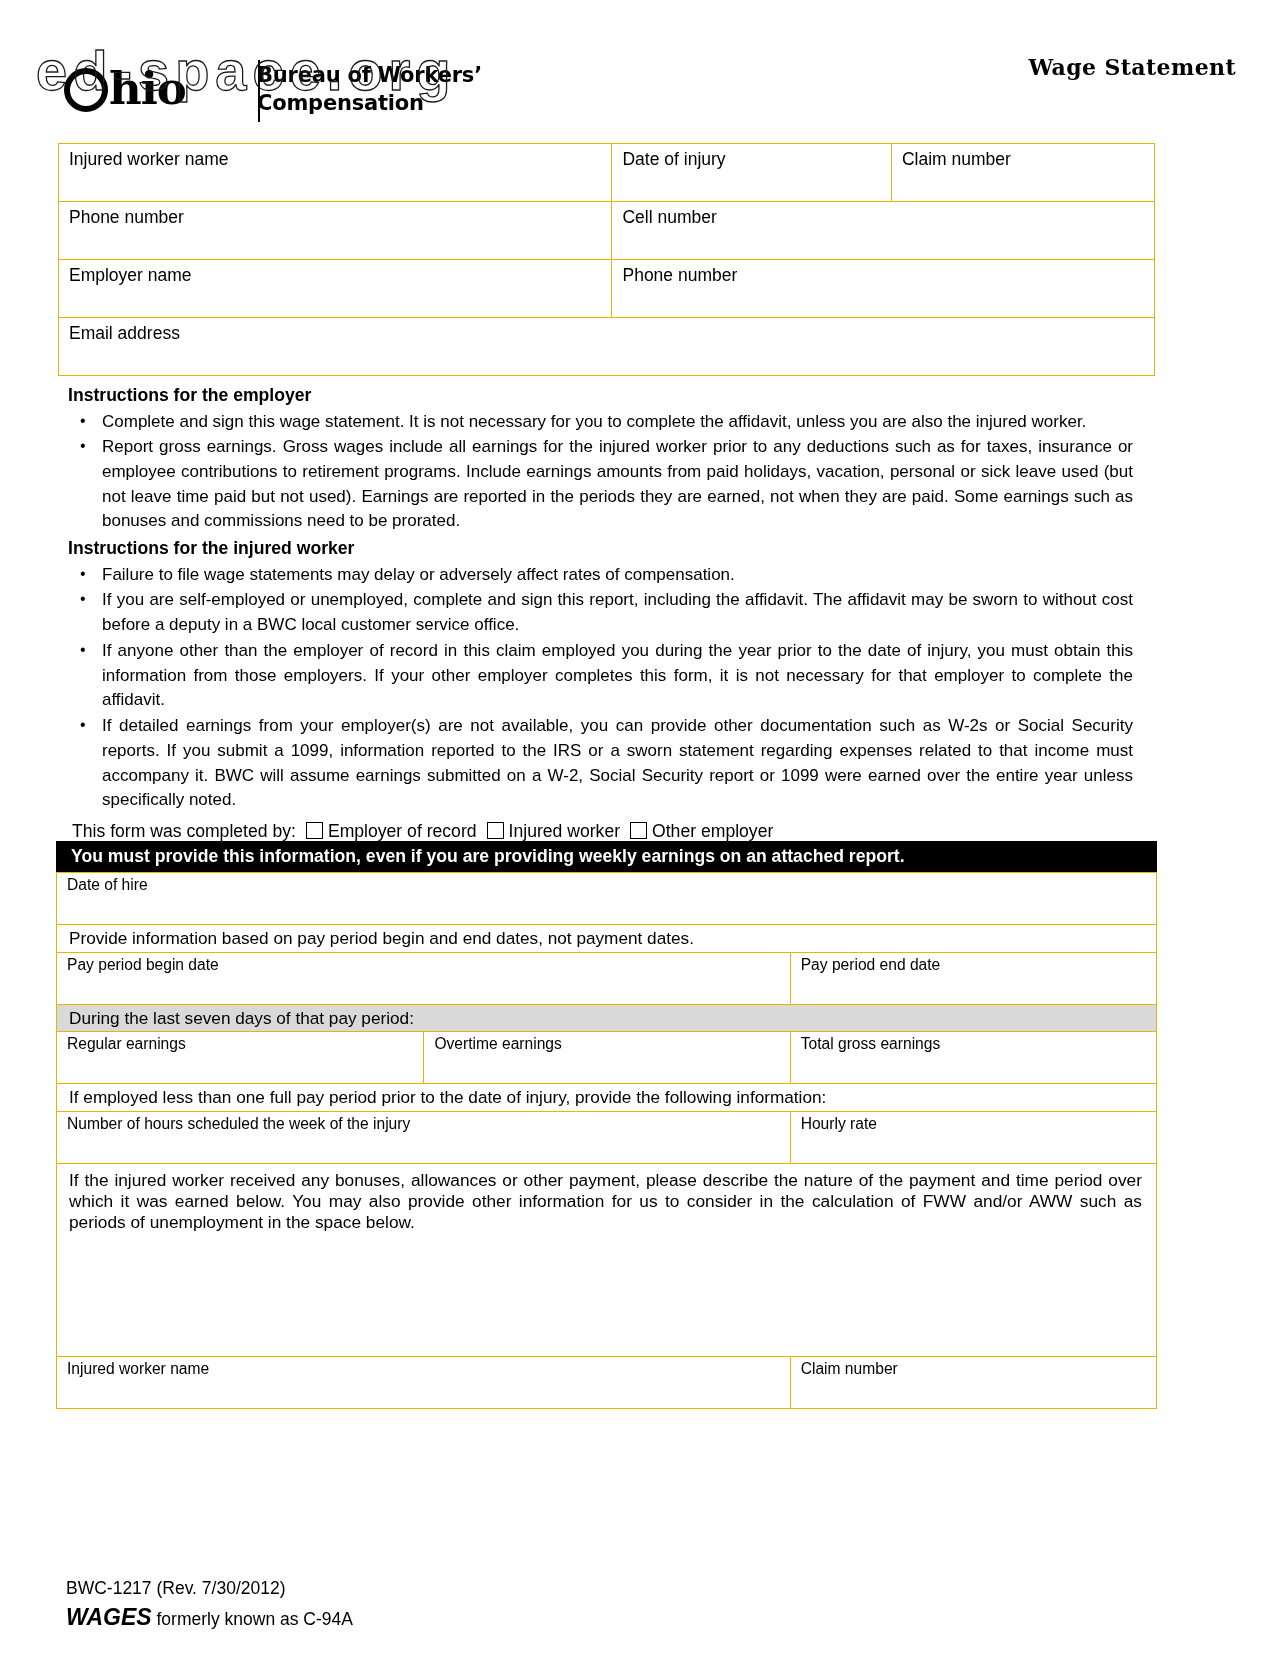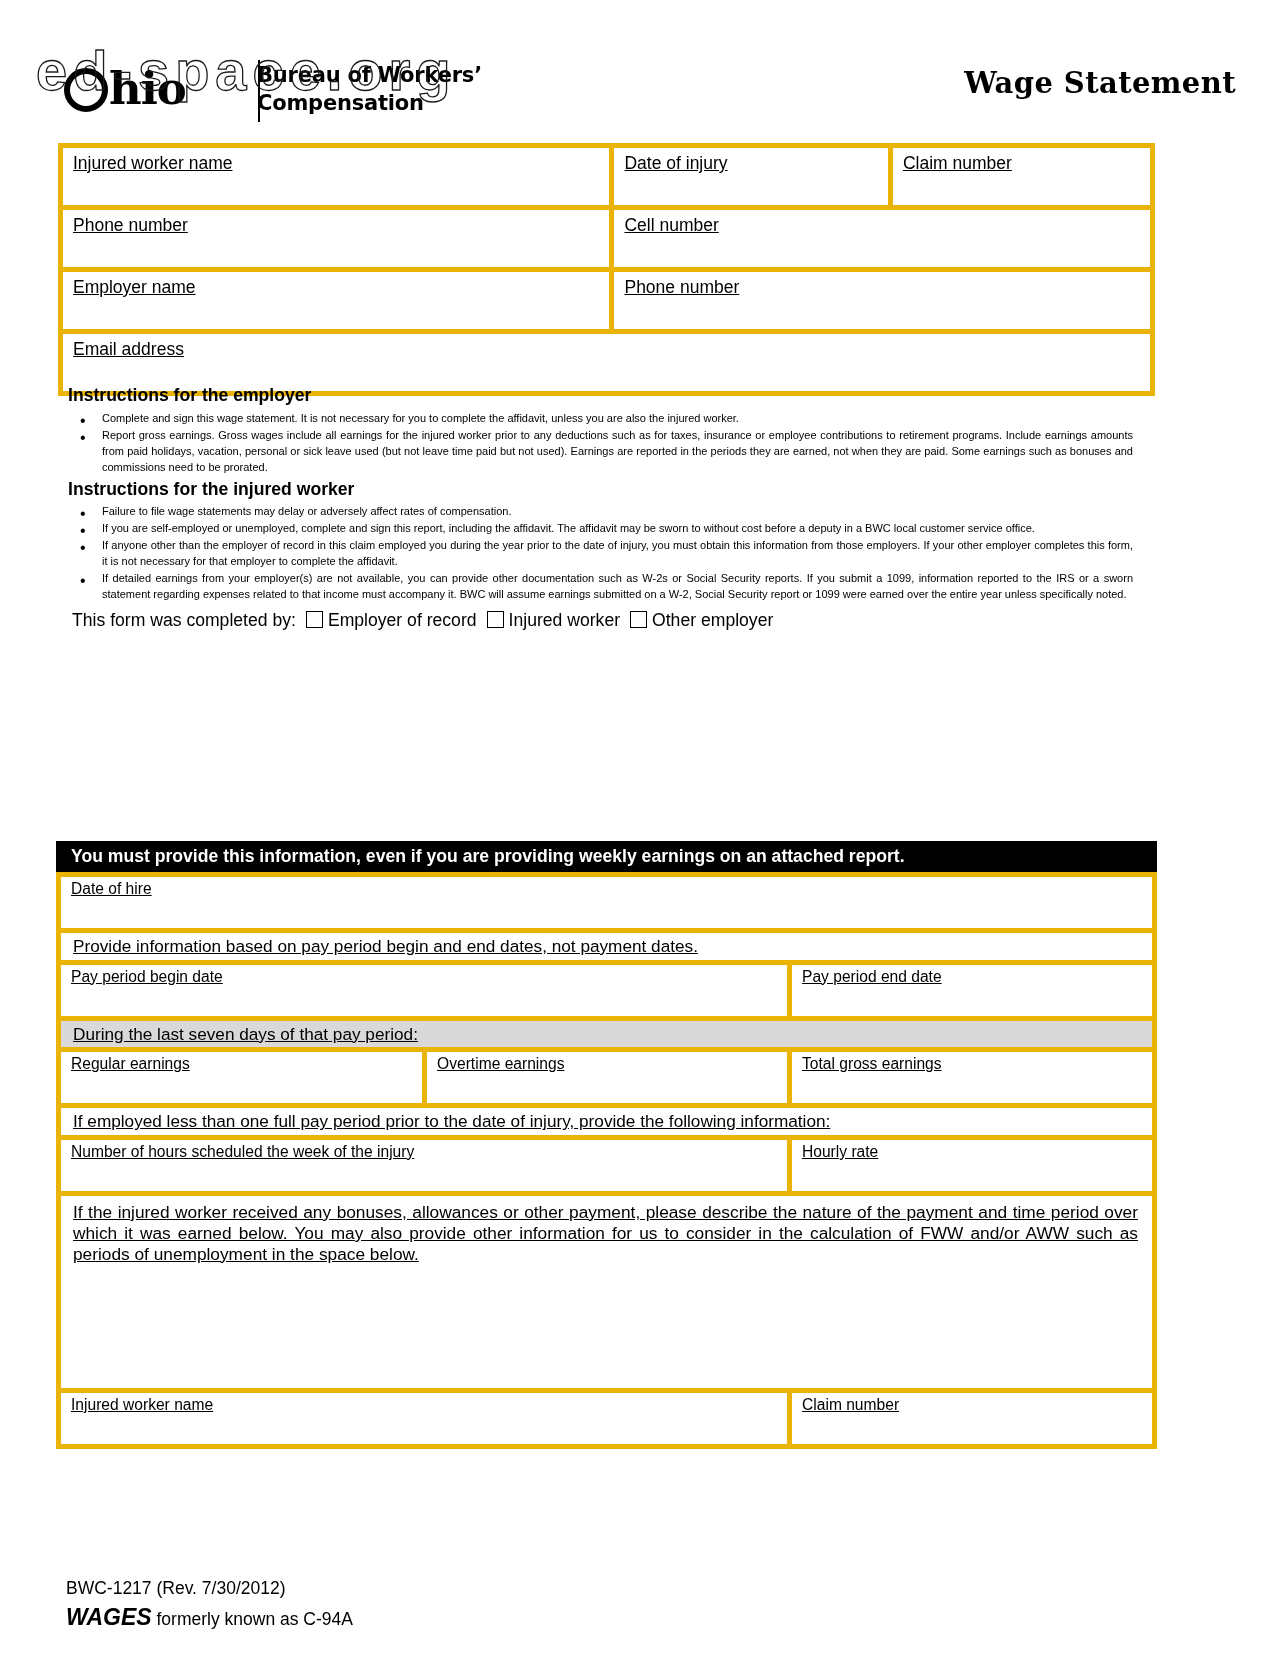--- a/index.html
+++ b/index.html
@@ -88,39 +88,37 @@
     white-space: nowrap;
     pointer-events: none;
     font-weight: bold;
   }
   .doc-title {
     position: absolute;
     right: 46px;
     top: 54px;
     font-family: "DejaVu Serif", serif;
     font-weight: bold;
-    font-size: 29px;
+    font-size: 22px;
     letter-spacing: 0.4px;
     white-space: nowrap;
-    margin-top: 12px;
   }
 
   
   .tbl {
     border-collapse: collapse;
     table-layout: fixed;
     width: 100%;
   }
   .tbl td {
-    border: 5px solid #eab308;
+    border: 1px solid #eab308;
     vertical-align: top;
     padding: 5px 0 0 10px;
     font-size: 17.5px;
     line-height: 1.2;
-    text-decoration: underline;
   }
 
   
   .top-table-wrap {
     position: absolute;
     left: 58px;
     top: 143px;
     width: 1097px;
   }
   .top-table td { height: 52px; }
@@ -138,21 +136,21 @@
     line-height: 1.45;
     margin: 0 0 1px 0;
   }
   ul.ins-list {
     margin: 0 0 2px 0;
     padding: 0 0 0 34px;
     list-style: none;
   }
   ul.ins-list li {
     position: relative;
-    font-size: 11px;
+    font-size: 17px;
     line-height: 1.455;
     text-align: justify;
     margin: 0 16px 1px 0;
     padding: 0;
   }
   ul.ins-list li:before {
     content: "\2022";
     position: absolute;
     left: -22px;
     top: -1px;

